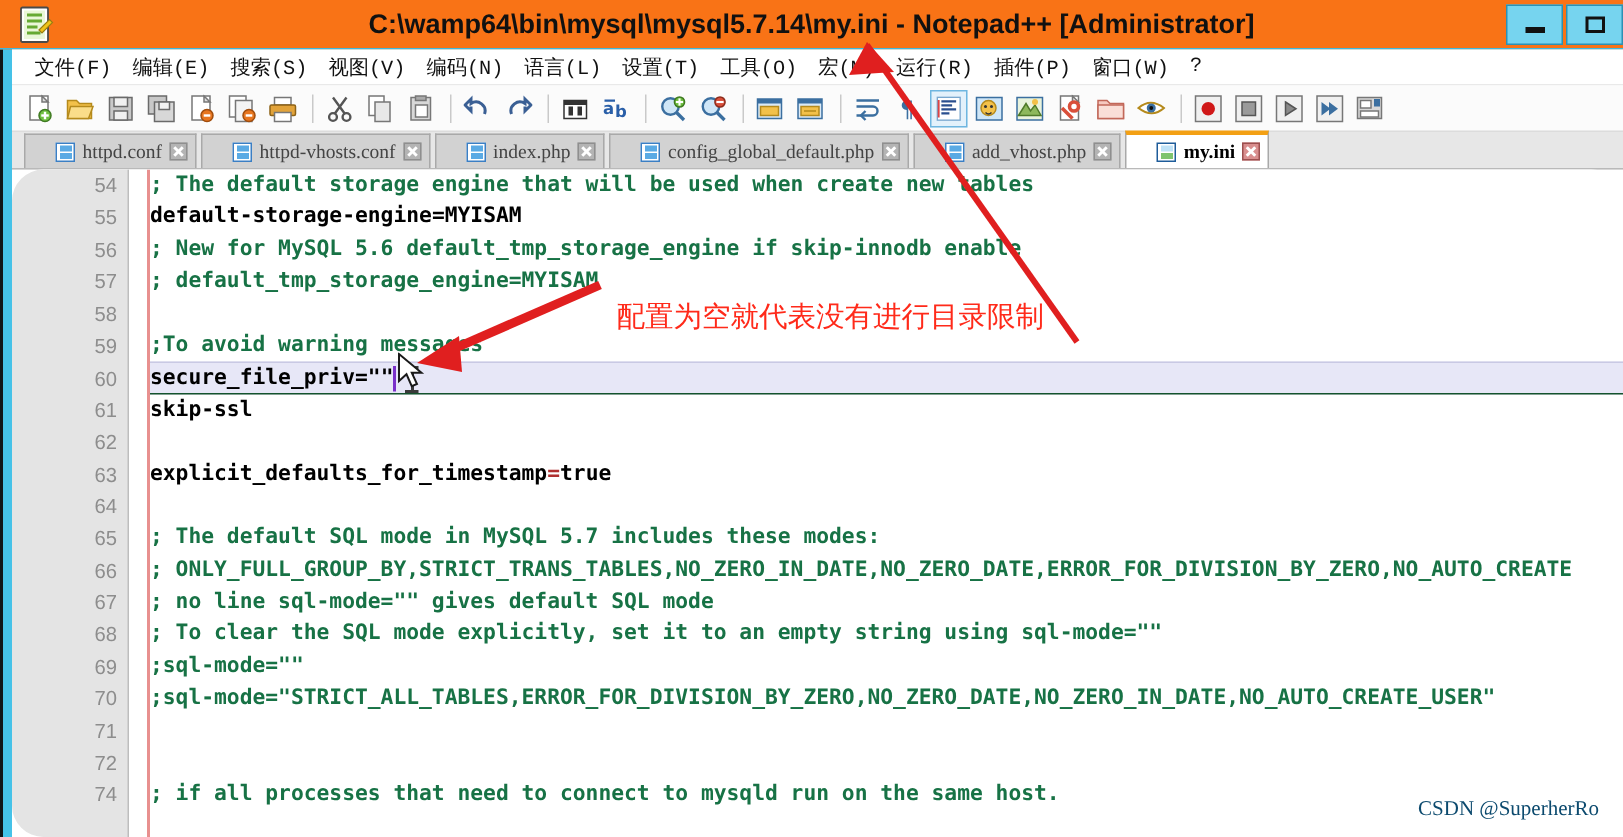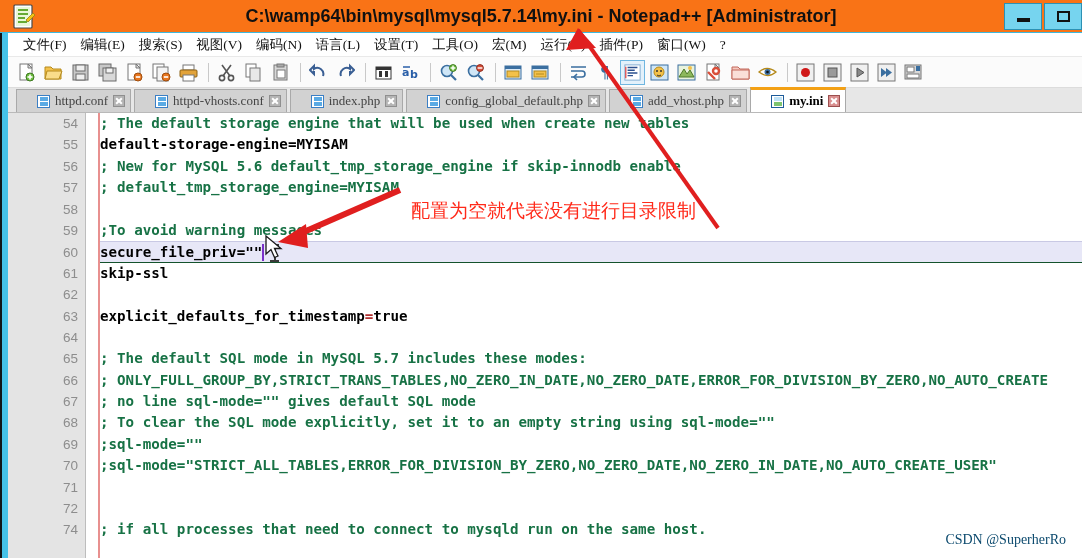--- a/index.html
+++ b/index.html
@@ -49,21 +49,21 @@
   
   .menubar {
     position: absolute; left: 8px; top: 33px; width: 1074px; height: 24px;
     background: #ffffff;
     display: flex; align-items: center;
     padding-left: 8px;
     border-bottom: 1px solid #e9e9e9;
   }
   .menu-item {
     font-size: 13.5px; color: #111; padding: 1px 7px; white-space: nowrap;
-    font-family: Liberation Serif, serif;
+    font-family: Liberation Mono, monospace;
   }
 
   
   .toolbar {
     position: absolute; left: 8px; top: 57px; width: 1074px; height: 31px;
     background: #fbfbfb;
     display: flex; align-items: center; padding-left: 6px;
     border-bottom: 1px solid #dcdcdc;
   }
   .tb-btn {
@@ -116,21 +116,21 @@
   .tab-close::before, .tab-close::after {
     content:""; position:absolute; left:1px; top:4px; width:8px; height:2px; background:#fff;
   }
   .tab-close::before { transform: rotate(45deg); }
   .tab-close::after  { transform: rotate(-45deg); }
 
   
   .editor {
     position: absolute; left: 8px; top: 113px;
     width: 1074px; height: 445px;
-    background: #ffffff; overflow: hidden;
+    background: #ffffff; overflow: hidden; border-radius: 21px;
   }
   .gutter {
     position: absolute; left: 0; top: 0; width: 78px; height: 445px;
     background: #e4e4e4;
     border-right: 1px solid #bdbdbd;
   }
   .gutter-fold {
     position: absolute; left: 78px; top: 0; width: 14px; height: 445px;
     background: #ffffff; border-right: 2px solid #e8908f;
   }

